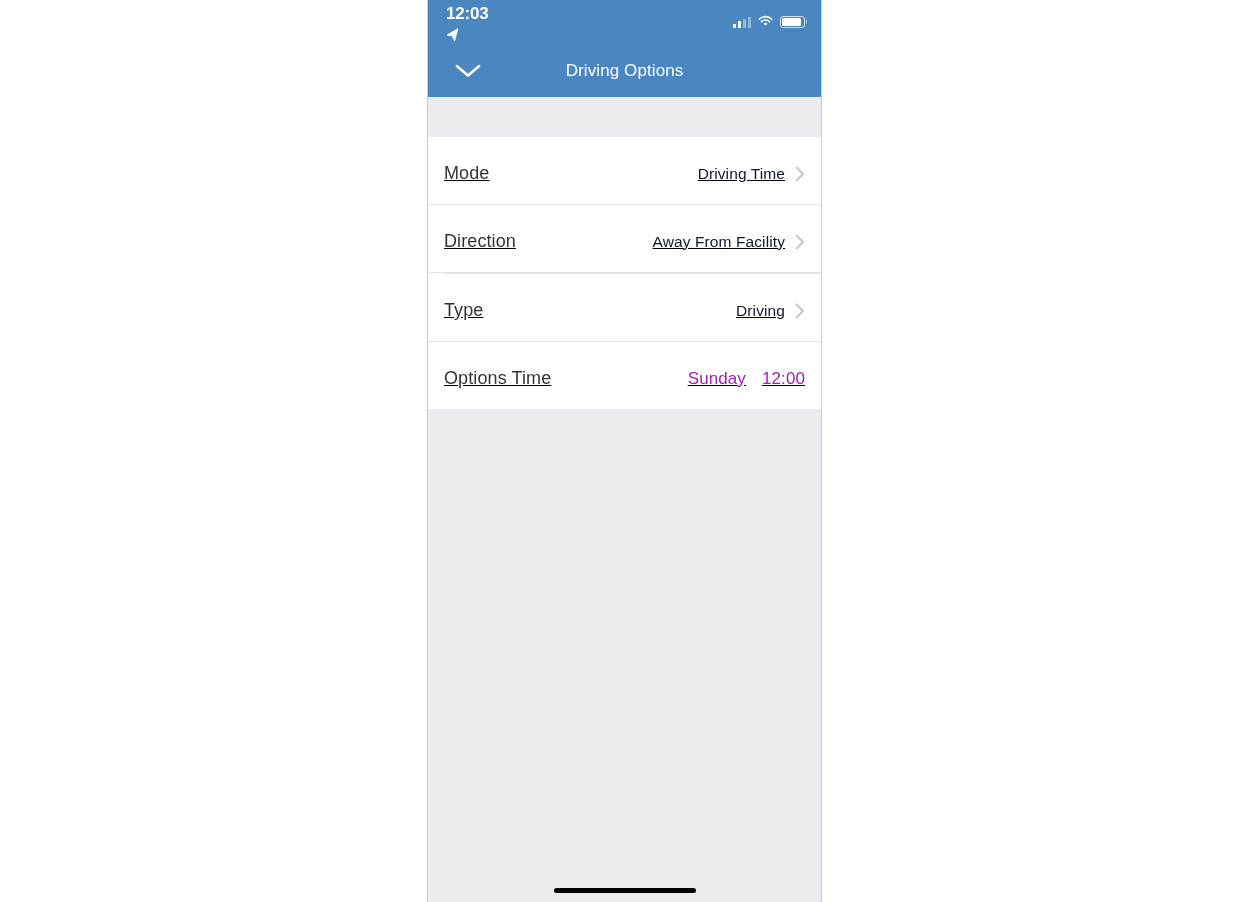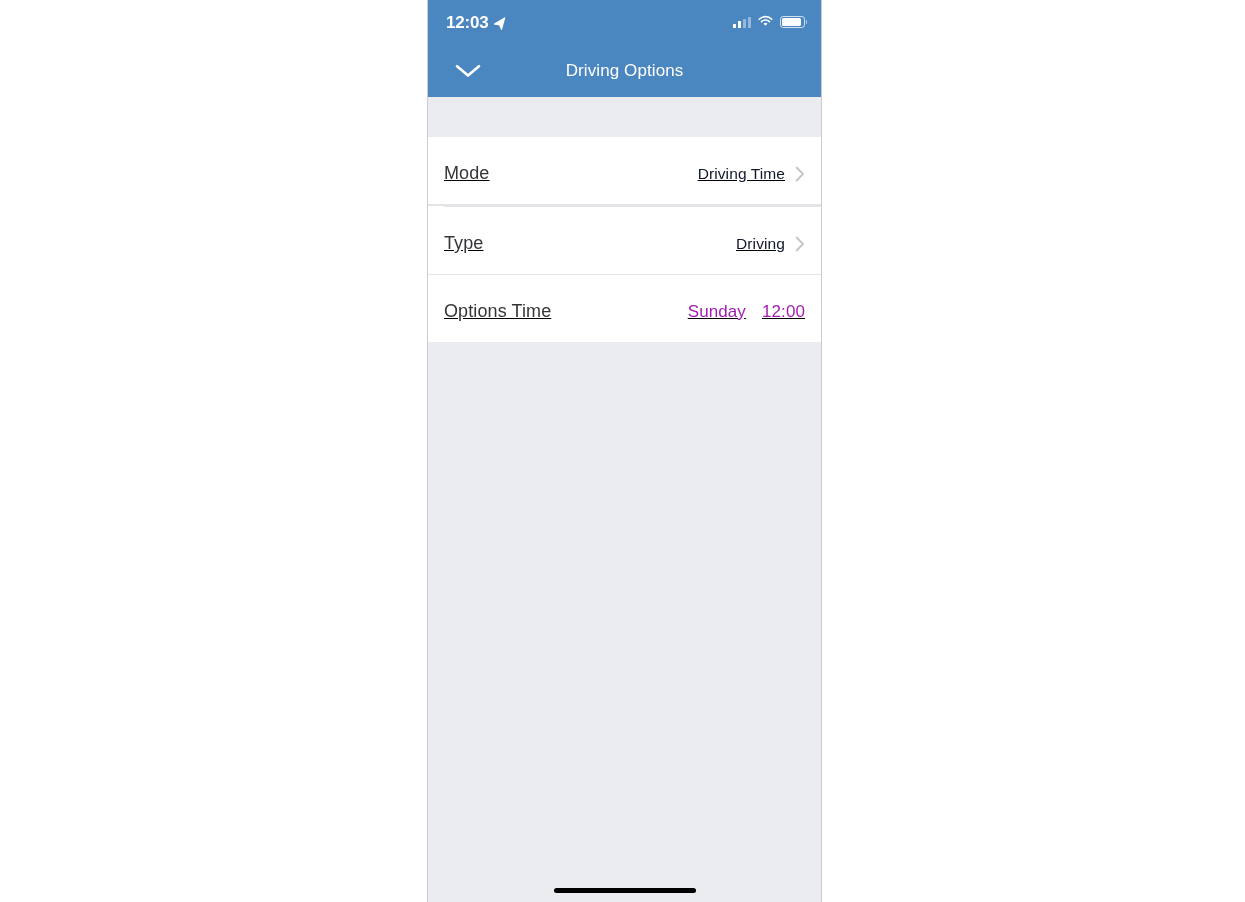--- a/index.html
+++ b/index.html
@@ -42,22 +42,22 @@
     right: 0;
     height: 44px;
     display: flex;
     align-items: center;
     justify-content: space-between;
     padding: 0 16px 0 18px;
     box-sizing: border-box;
   }
   #status-left {
     display: flex;
-    align-items: center;
     gap: 5px;
+    flex-direction: column;
   }
   #status-time {
     color: #ffffff;
     font-size: 17px;
     font-weight: bold;
     letter-spacing: -0.2px;
     line-height: 1;
   }
   .loc-arrow {
     display: inline-block;
@@ -298,20 +298,31 @@
           <span class="row-value">Driving Time</span>
           <span class="chevron-right">
             <svg viewBox="0 0 10 16" width="10" height="16" aria-hidden="true">
               <path d="M1.6 1.5 8 8l-6.4 6.5" stroke="#c3c5c9" stroke-width="1.8" fill="none" stroke-linecap="round" stroke-linejoin="round"></path>
             </svg>
           </span>
         </span>
       </div>
       <div class="sep"></div>
 
+      <div class="row">
+        <span class="row-label">Direction</span>
+        <span class="row-right">
+          <span class="row-value">Away From Facility</span>
+          <span class="chevron-right">
+            <svg viewBox="0 0 10 16" width="10" height="16" aria-hidden="true">
+              <path d="M1.6 1.5 8 8l-6.4 6.5" stroke="#c3c5c9" stroke-width="1.8" fill="none" stroke-linecap="round" stroke-linejoin="round"></path>
+            </svg>
+          </span>
+        </span>
+      </div>
       <div class="sep"></div>
 
       <div class="sep inset"></div>
 
       <div class="row">
         <span class="row-label">Type</span>
         <span class="row-right">
           <span class="row-value">Driving</span>
           <span class="chevron-right">
             <svg viewBox="0 0 10 16" width="10" height="16" aria-hidden="true">

